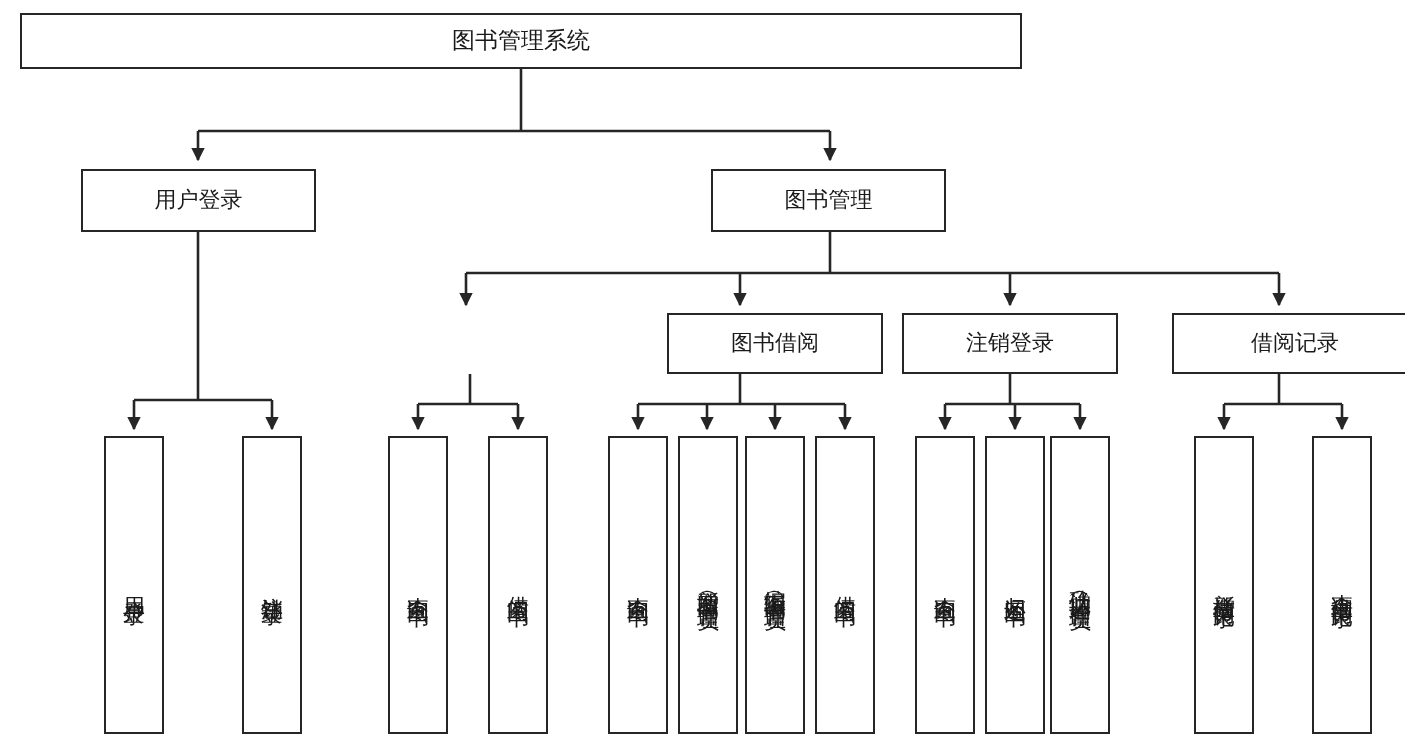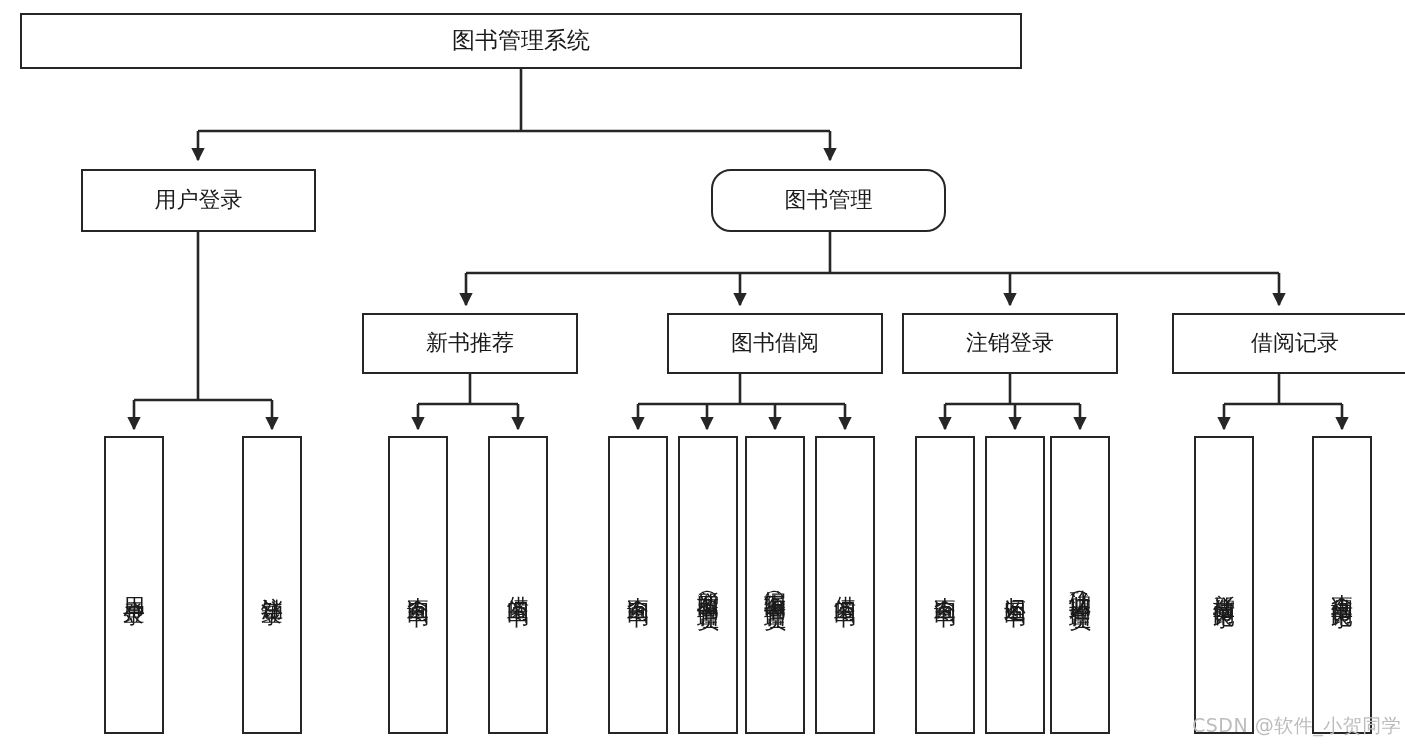--- a/index.html
+++ b/index.html
@@ -126,27 +126,24 @@
     </g>
   </svg>
 
   <div class="node h-node" id="n-root" style="left:20px; top:13px; width:1002px; height:56px;">
     <span class="node-label">图书管理系统</span>
   </div>
 
   <div class="node h-node" style="left:81px; top:169px; width:235px; height:63px;">
     <span class="node-label">用户登录</span>
   </div>
-  <div class="node h-node" style="left:711px; top:169px; width:235px; height:63px;border-radius:20px;">
+  <div class="node h-node" style="left:711px; top:169px; width:235px; height:63px;">
     <span class="node-label">图书管理</span>
   </div>
 
-  <div class="node h-node" style="left:362px; top:313px; width:216px; height:61px;">
-    <span class="node-label">新书推荐</span>
-  </div>
   <div class="node h-node" style="left:632px; top:313px; width:216px; height:61px;margin-left:35px;">
     <span class="node-label">图书借阅</span>
   </div>
   <div class="node h-node" style="left:902px; top:313px; width:216px; height:61px;">
     <span class="node-label">注销登录</span>
   </div>
   <div class="node h-node" style="left:1172px; top:313px; width:246px; height:61px;">
     <span class="node-label">借阅记录</span>
   </div>
 
@@ -187,15 +184,14 @@
     <span class="node-label">确认归还（管理员）</span>
   </div>
 
   <div class="node v-node" style="left:1194px; top:436px; width:60px; height:298px;">
     <span class="node-label">新增借阅记录</span>
   </div>
   <div class="node v-node" style="left:1312px; top:436px; width:60px; height:298px;">
     <span class="node-label">查询借阅记录</span>
   </div>
 
-  <div id="watermark">CSDN @软件_小贺同学</div>
 
 </div>
 
 </body></html>

